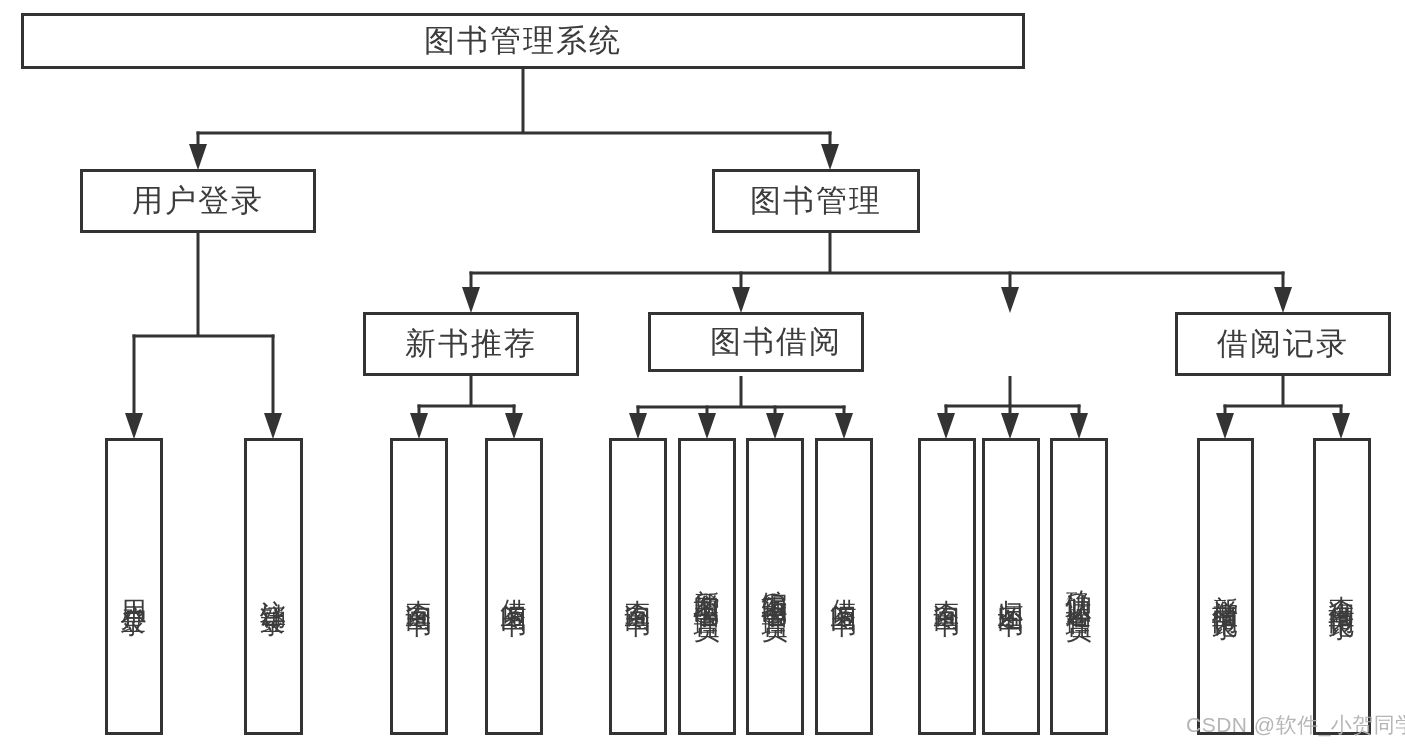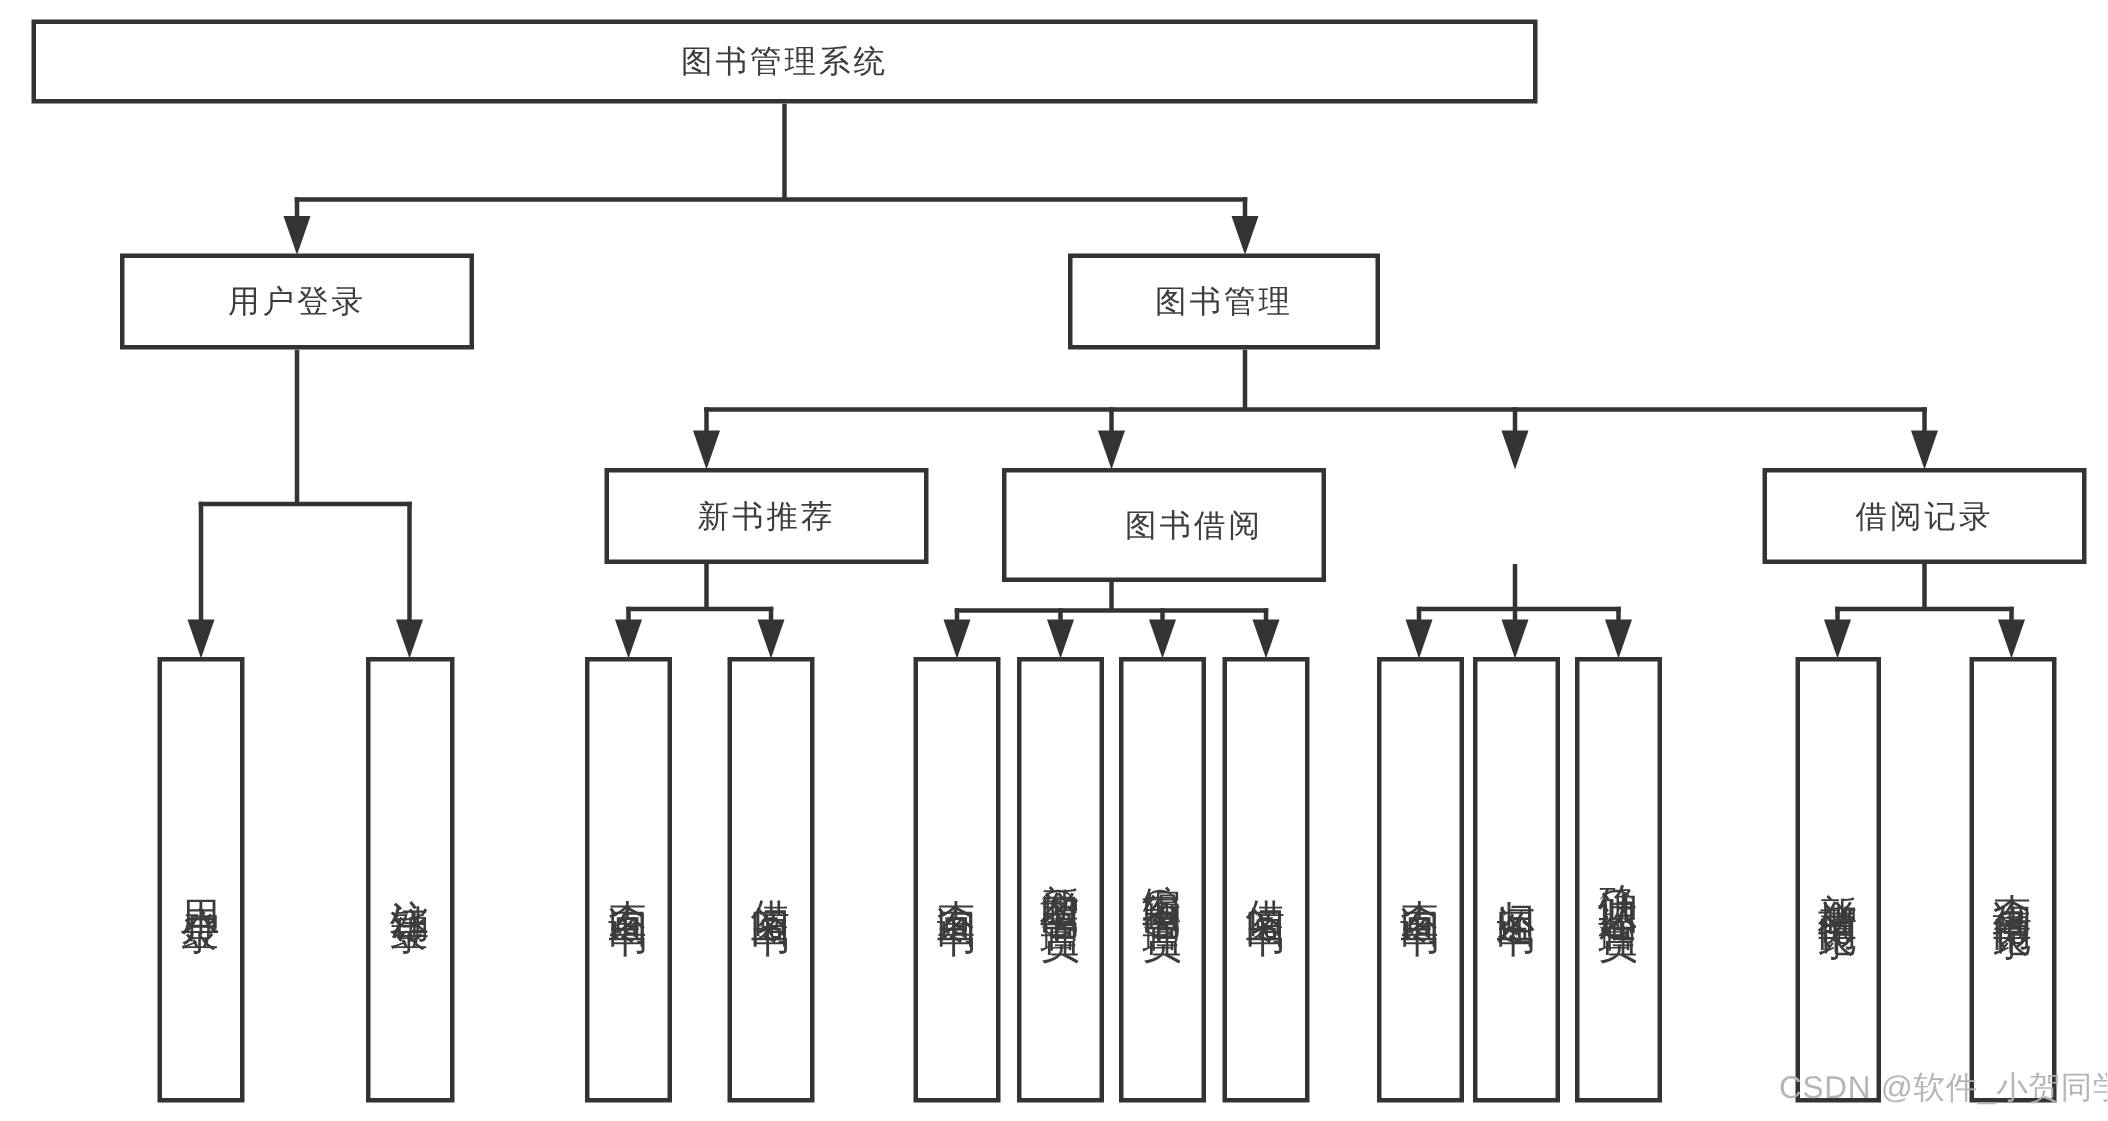--- a/index.html
+++ b/index.html
@@ -22,21 +22,21 @@
     box-sizing: border-box;
     border: 3px solid #333333;
     background: #ffffff;
     display: flex;
     align-items: center;
     justify-content: center;
     color: #3c3c3c;
     z-index: 2;
   }
   .h-label {
-    font-size: 21px;
+    font-size: 31px;
     letter-spacing: 2px;
     white-space: nowrap;
     color: #3c3c3c;
   }
   .v-label {
     writing-mode: vertical-rl;
     text-orientation: mixed;
     font-size: 26px;
     letter-spacing: 4px;
     line-height: 1;
@@ -133,24 +133,24 @@
     <span class="h-label">图书管理系统</span>
   </div>
 
   <div class="node" style="left:80px; top:169px; width:236px; height:64px;">
     <span class="h-label">用户登录</span>
   </div>
   <div class="node" style="left:712px; top:169px; width:208px; height:64px;">
     <span class="h-label">图书管理</span>
   </div>
 
-  <div class="node" style="left:363px; top:312px; width:216px; height:64px;margin-left:40px;">
+  <div class="node" style="left:363px; top:312px; width:216px; height:64px;">
     <span class="h-label">新书推荐</span>
   </div>
-  <div class="node" style="left:668px; top:312px; width:216px; height:76px;padding-left:40px;">
+  <div class="node" style="left:648px; top:312px; width:216px; height:60px;padding-left:40px;">
     <span class="h-label">图书借阅</span>
   </div>
   <div class="node" style="left:1175px; top:312px; width:216px; height:64px;text-align:right;">
     <span class="h-label">借阅记录</span>
   </div>
 
   <div class="node leaf" style="left:105px; width:58px;">
     <span class="v-label">用户登录</span>
   </div>
   <div class="node leaf" style="left:244px; width:59px;">

